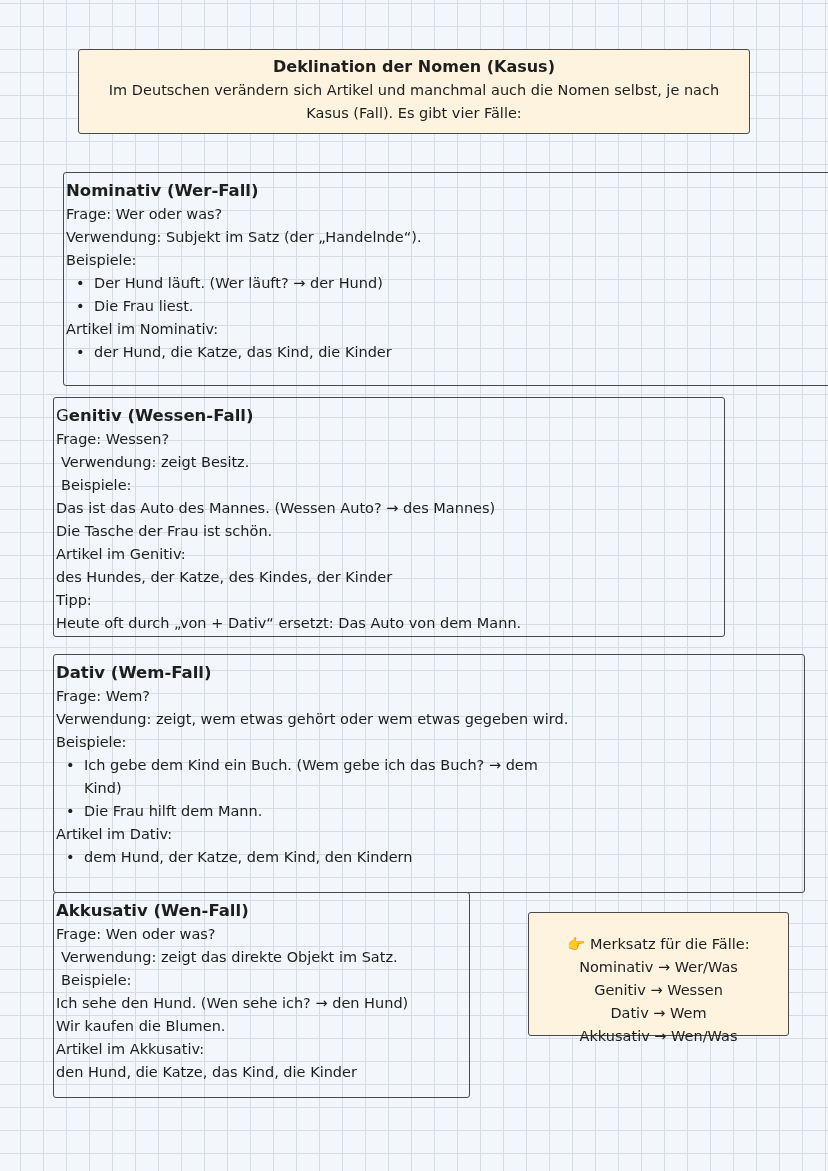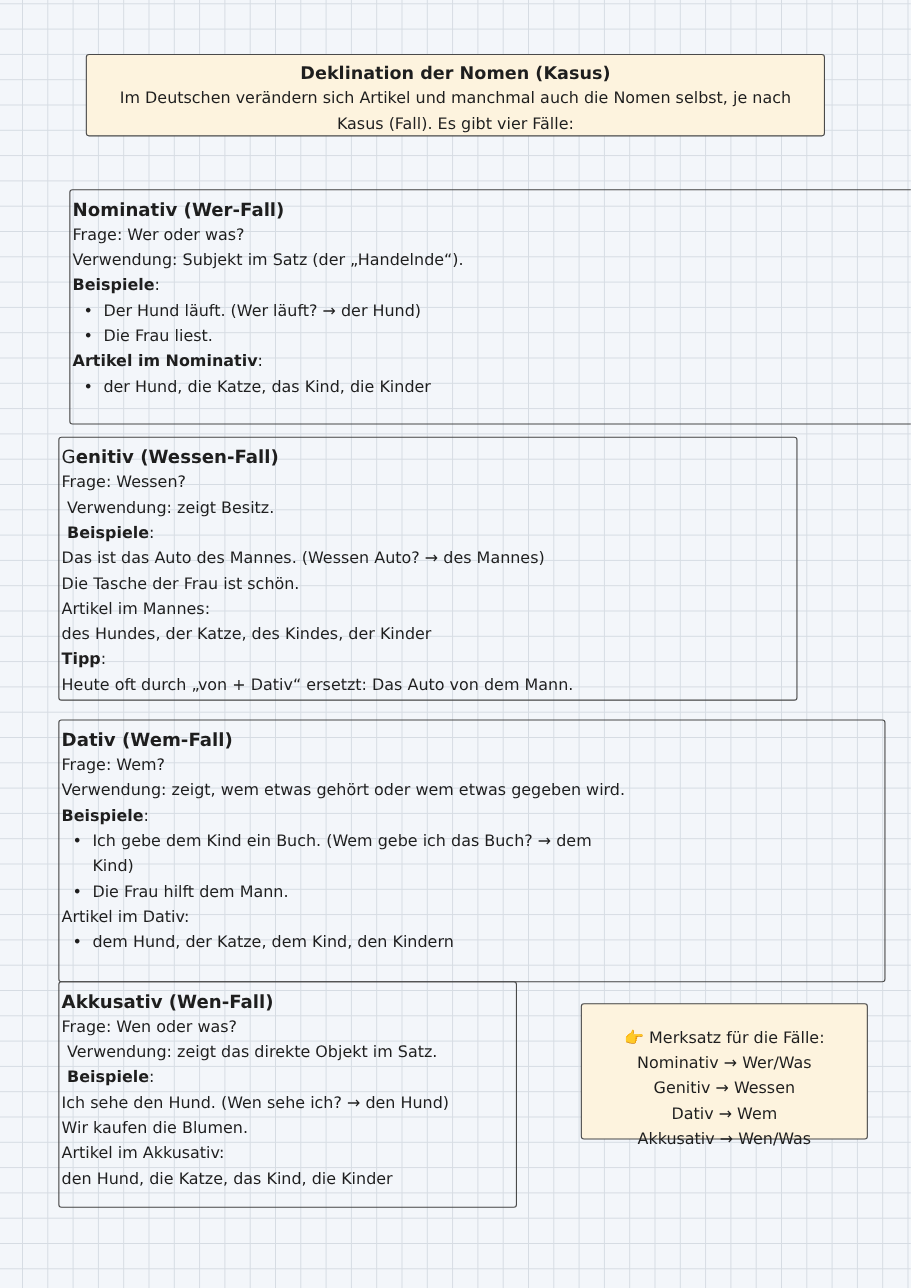--- a/index.html
+++ b/index.html
@@ -13,25 +13,25 @@
     background-position: 20px 3px;
     font-family: "DejaVu Sans", sans-serif;
     color: #1e1e1e;
   }
   .box {
     position: absolute; box-sizing: border-box;
     border: 1.5px solid #4a4a4a; border-radius: 3px;
     font-size: 14.5px; line-height: 23px;
   }
   .yellow { background: #fdf3de; }
-  .header-box { left: 78px; top: 49px; width: 672px; height: 75px; text-align: center; padding-top: 4px; }
+  .header-box { left: 78px; top: 49px; width: 672px; height: 85px; text-align: center; padding-top: 4px; }
   .header-title { font-weight: bold; font-size: 16px; line-height: 25px; }
   .case { padding: 6px 0 0 2px; }
   .case-title { font-weight: bold; font-size: 16.5px; line-height: 24px; }
-  .b { font-weight: bold; }
+  .b { font-weight: normal; }
   .li { padding-left: 28px; position: relative; }
   .li::before { content: "•"; position: absolute; left: 10px; }
   .li.nob::before { content: ""; }
   .ind { padding-left: 5px; }
   #nom { left: 63px; top: 172px; width: 784px; height: 214px; }
   #gen { left: 53px; top: 397px; width: 672px; height: 240px; }
   #dat { left: 53px; top: 654px; width: 752px; height: 239px; }
   #akk { left: 53px; top: 892px; width: 417px; height: 206px; }
   .merk { left: 528px; top: 912px; width: 261px; height: 124px; text-align: center; padding-top: 20px; font-size: 14.5px; }
   .hand { color: #f2c437; }
@@ -55,21 +55,21 @@
   <div class="li">der Hund, die Katze, das Kind, die Kinder</div>
 </div>
 
 <div id="gen" class="box case">
   <div class="case-title"><span style="font-weight:normal">G</span><span>enitiv (Wessen-Fall)</span></div>
   <div>Frage: Wessen?</div>
   <div class="ind">Verwendung: zeigt Besitz.</div>
   <div class="ind"><span class="b">Beispiele</span>:</div>
   <div>Das ist das Auto des Mannes. (Wessen Auto? → des Mannes)</div>
   <div>Die Tasche der Frau ist schön.</div>
-  <div>Artikel im Mannes:</div>
+  <div>Artikel im Genitiv:</div>
   <div>des Hundes, der Katze, des Kindes, der Kinder</div>
   <div><span class="b">Tipp</span>:</div>
   <div>Heute oft durch „von + Dativ“ ersetzt: Das Auto von dem Mann.</div>
 </div>
 
 <div id="dat" class="box case">
   <div class="case-title">Dativ (Wem-Fall)</div>
   <div>Frage: Wem?</div>
   <div>Verwendung: zeigt, wem etwas gehört oder wem etwas gegeben wird.</div>
   <div><span class="b">Beispiele</span>:</div>

